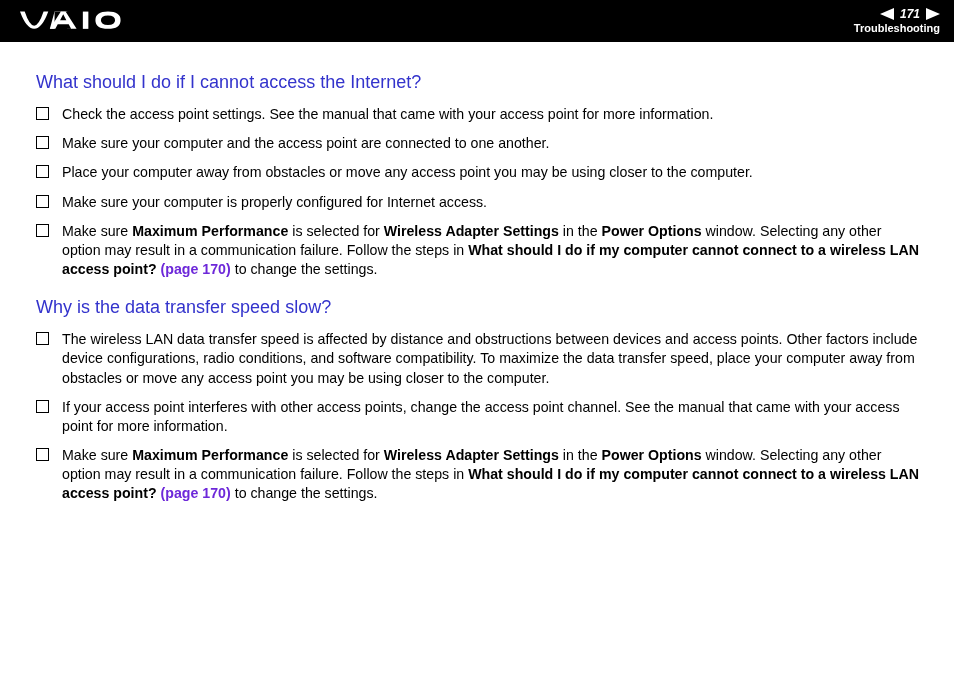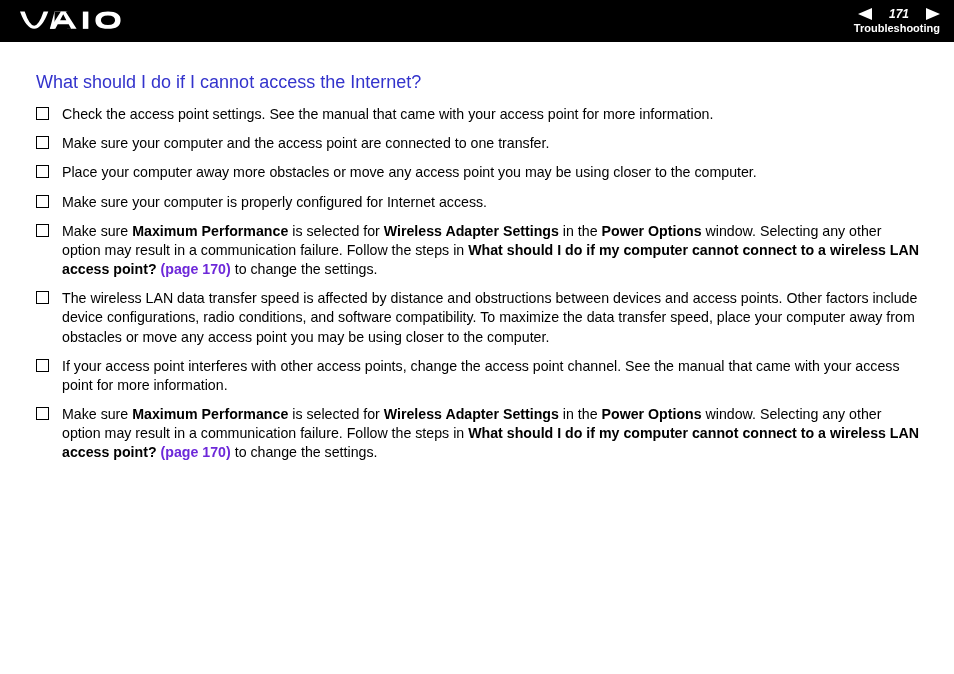--- a/index.html
+++ b/index.html
@@ -25,21 +25,21 @@
       fill: #fff;
     }
     .header-right {
       display: flex;
       flex-direction: column;
       align-items: flex-end;
       line-height: 1.2;
     }
     .page-nav {
       display: flex;
-      gap: 13px;
+      gap: 2px;
       font-size: 12px;
       font-weight: bold;
       font-style: italic;
     }
     .page-nav svg { fill: #fff; }
     .nav-button { display: inline-flex; align-items: center; }
     .page-number { padding: 0 4px; }
     .section-name { font-size: 11px; font-weight: bold; }
     .content {
       padding: 30px 32px 20px 36px;
@@ -103,28 +103,29 @@
     </div>
     <div class="section-name">Troubleshooting</div>
   </div>
 </div>
 
 <div class="content">
 
   <h2 class="qa-heading">What should I do if I cannot access the Internet?</h2>
   <ul class="checklist">
     <li>Check the access point settings. See the manual that came with your access point for more information.</li>
-    <li>Make sure your computer and the access point are connected to one transfer.</li>
-    <li>Place your computer away more obstacles or move any access point you may be using closer to the computer.</li>
+    <li>Make sure your computer and the access point are connected to one another.</li>
+    <li>Place your computer away from obstacles or move any access point you may be using closer to the computer.</li>
     <li>Make sure your computer is properly configured for Internet access.</li>
     <li>
       <span>Make sure </span><span class="bold">Maximum Performance</span><span> is selected for </span><span class="bold">Wireless Adapter Settings</span><span> in the </span><span class="bold">Power Options</span><span> window. Selecting any other option may result in a communication failure. Follow the steps in </span><span class="bold">What should I do if my computer cannot connect to a wireless LAN access point? </span><span class="link-ref">(page 170)</span><span> to change the settings.</span>
     </li>
   </ul>
 
+  <h2 class="qa-heading second">Why is the data transfer speed slow?</h2>
   <ul class="checklist">
     <li>The wireless LAN data transfer speed is affected by distance and obstructions between devices and access points. Other factors include device configurations, radio conditions, and software compatibility. To maximize the data transfer speed, place your computer away from obstacles or move any access point you may be using closer to the computer.</li>
     <li>If your access point interferes with other access points, change the access point channel. See the manual that came with your access point for more information.</li>
     <li>
       <span>Make sure </span><span class="bold">Maximum Performance</span><span> is selected for </span><span class="bold">Wireless Adapter Settings</span><span> in the </span><span class="bold">Power Options</span><span> window. Selecting any other option may result in a communication failure. Follow the steps in </span><span class="bold">What should I do if my computer cannot connect to a wireless LAN access point? </span><span class="link-ref">(page 170)</span><span> to change the settings.</span>
     </li>
   </ul>
 
 </div>
 

